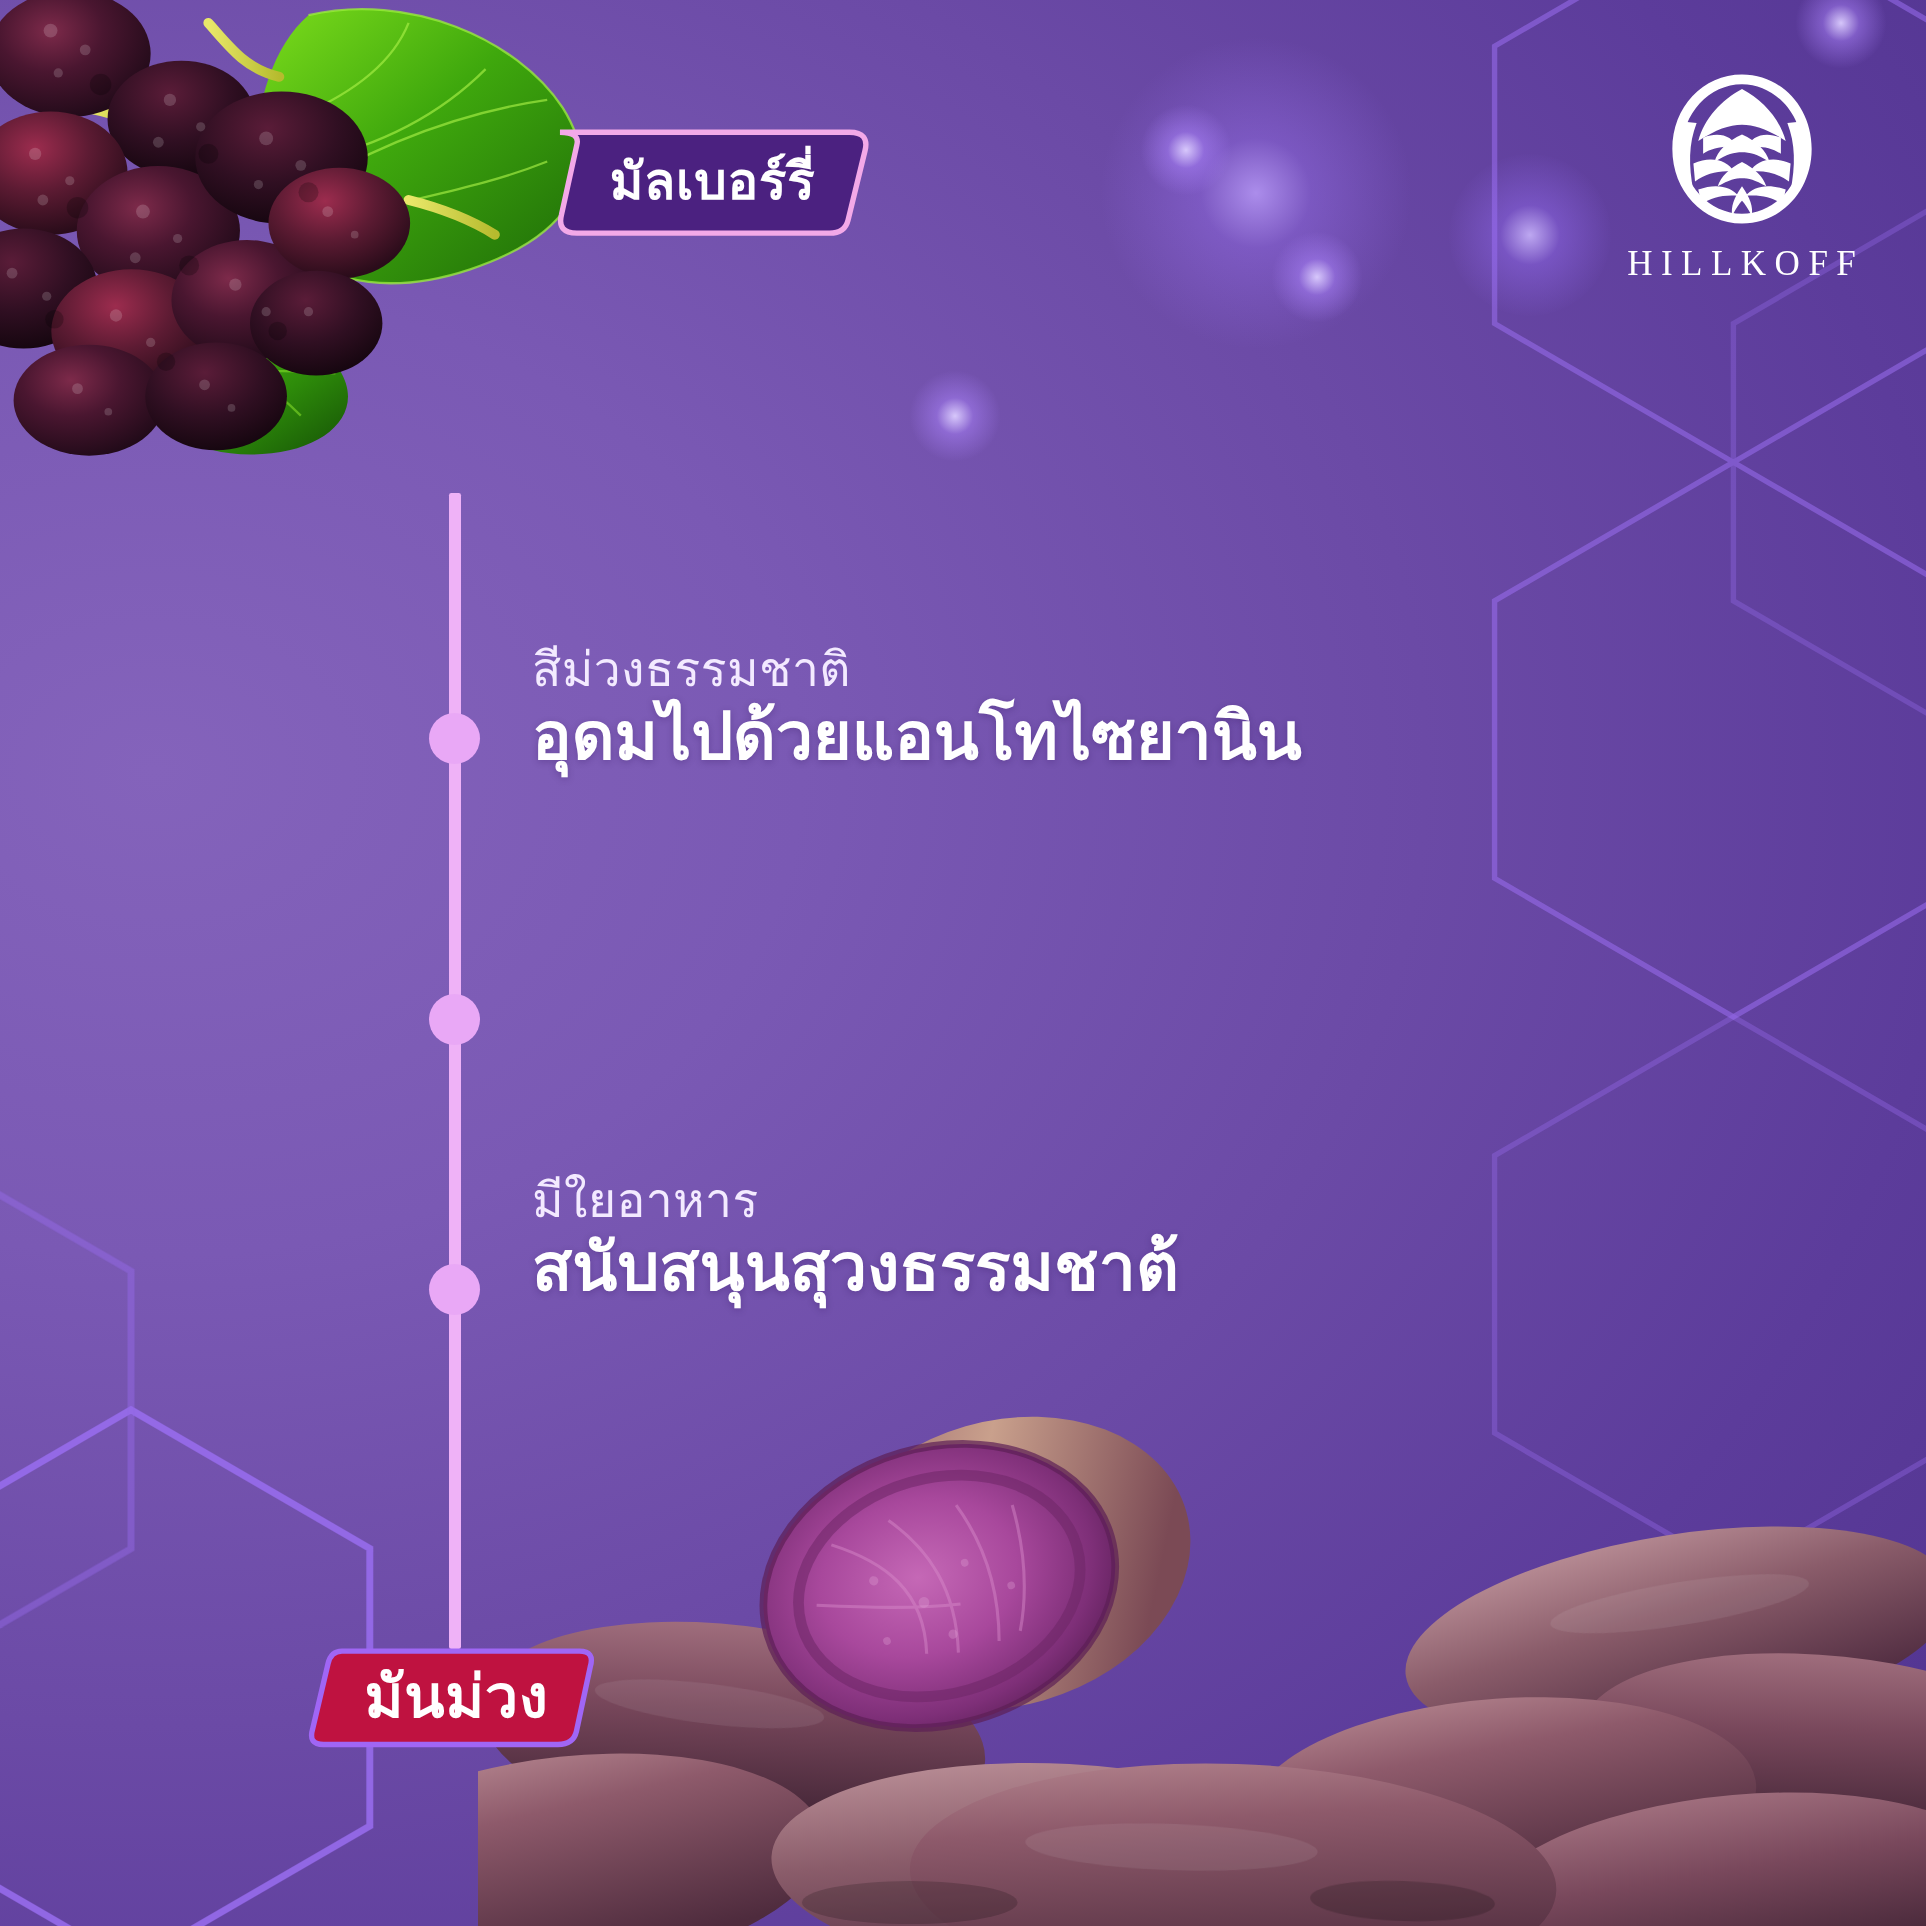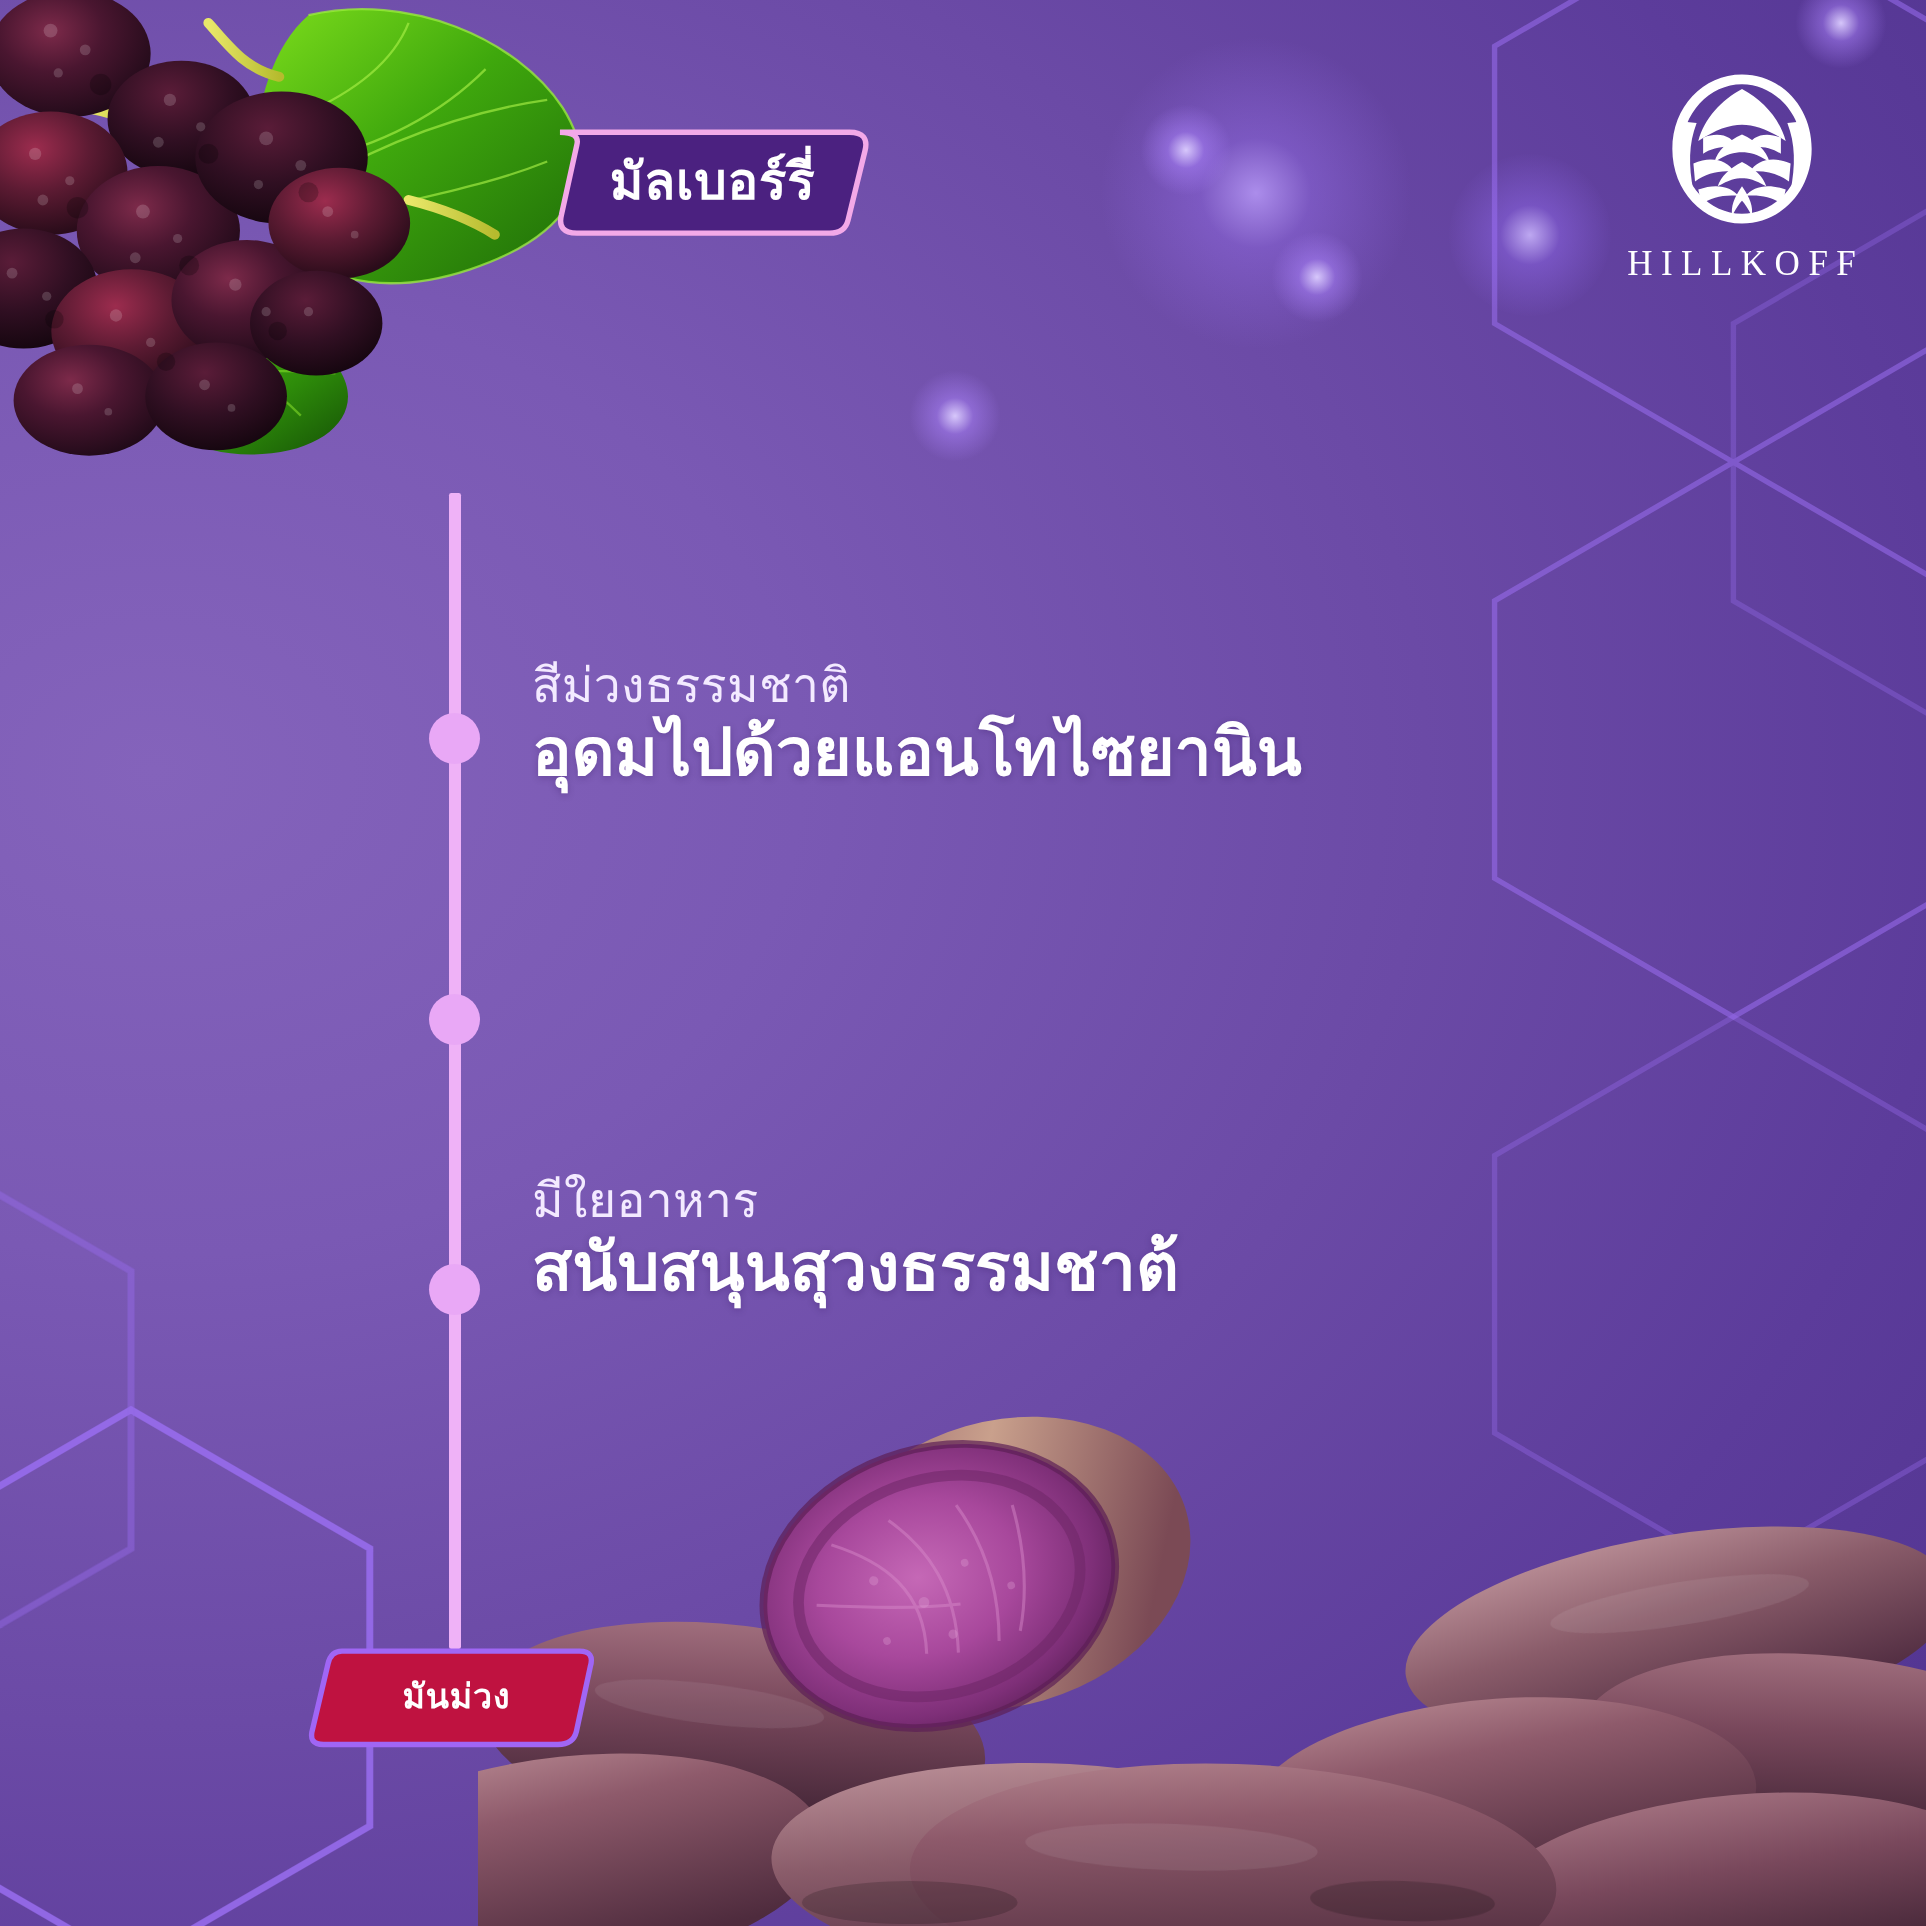--- a/index.html
+++ b/index.html
@@ -31,21 +31,21 @@
     margin-top:14px;color:#fff;font-family:"Liberation Serif","DejaVu Serif",serif;
     font-size:35px;letter-spacing:8.5px;text-indent:8.5px;font-weight:400;}
   
   .badge{position:absolute;display:flex;align-items:center;justify-content:center;}
   .badge .label{
     position:relative;z-index:2;color:#ffffff;font-size:48px;font-weight:700;
     letter-spacing:0.8px;white-space:nowrap;}
   .badge-top{left:543px;top:123px;width:339px;height:119px;}
   .badge-top .label{font-size:51px;padding-bottom:4.6px;}
   .badge-bot{left:308px;top:1645px;width:297px;height:106px;}
-  .badge-bot .label{font-size:34px;padding-bottom:3.1px;}
+  .badge-bot .label{font-size:59px;padding-bottom:3.1px;}
   .shape{position:absolute;inset:0;z-index:1;}
   
   .tl-line{position:absolute;left:449px;top:493px;width:11.6px;height:1156px;
     background:#efb2f7;border-radius:2.3px;}
   .tl-dot{position:absolute;width:51px;height:51px;border-radius:50%;background:#e9a8f6;
     left:429px;box-shadow:0 0 0 0 rgba(0,0,0,0);}
   
   .feature{position:absolute;left:532px;color:#ffffff;}
   .feature .sub{
     font-size:48px;font-weight:300;line-height:1.12;color:#f3eaff;letter-spacing:0.4px;}
@@ -321,21 +321,21 @@
     <span class="label">มัลเบอร์รี่</span>
   </div>
 
   <div class="badge badge-bot">
     <svg class="shape" viewBox="0 0 385 137" preserveAspectRatio="none" aria-hidden="true">
       <path d="M44 8 H 352 Q 372 8 366 28 L 348 112 Q 344 129 324 129 H 20 Q 0 129 6 109 L 26 24 Q 30 8 44 8 Z" fill="#bf1240" stroke="#a066f5" stroke-width="7"></path>
     </svg>
     <span class="label">มันม่วง</span>
   </div>
 
-  <div class="feature" style="top:659px;">
+  <div class="feature" style="top:643px;">
     <div class="sub">สีม่วงธรรมชาติ</div>
     <div class="head">อุดมไปด้วยแอนโทไซยานิน</div>
   </div>
 
 
   <div class="feature" style="top:1174px;">
     <div class="sub">มีใยอาหาร</div>
     <div class="head">สนับสนุนสุวงธรรมชาต้</div>
   </div>
 

